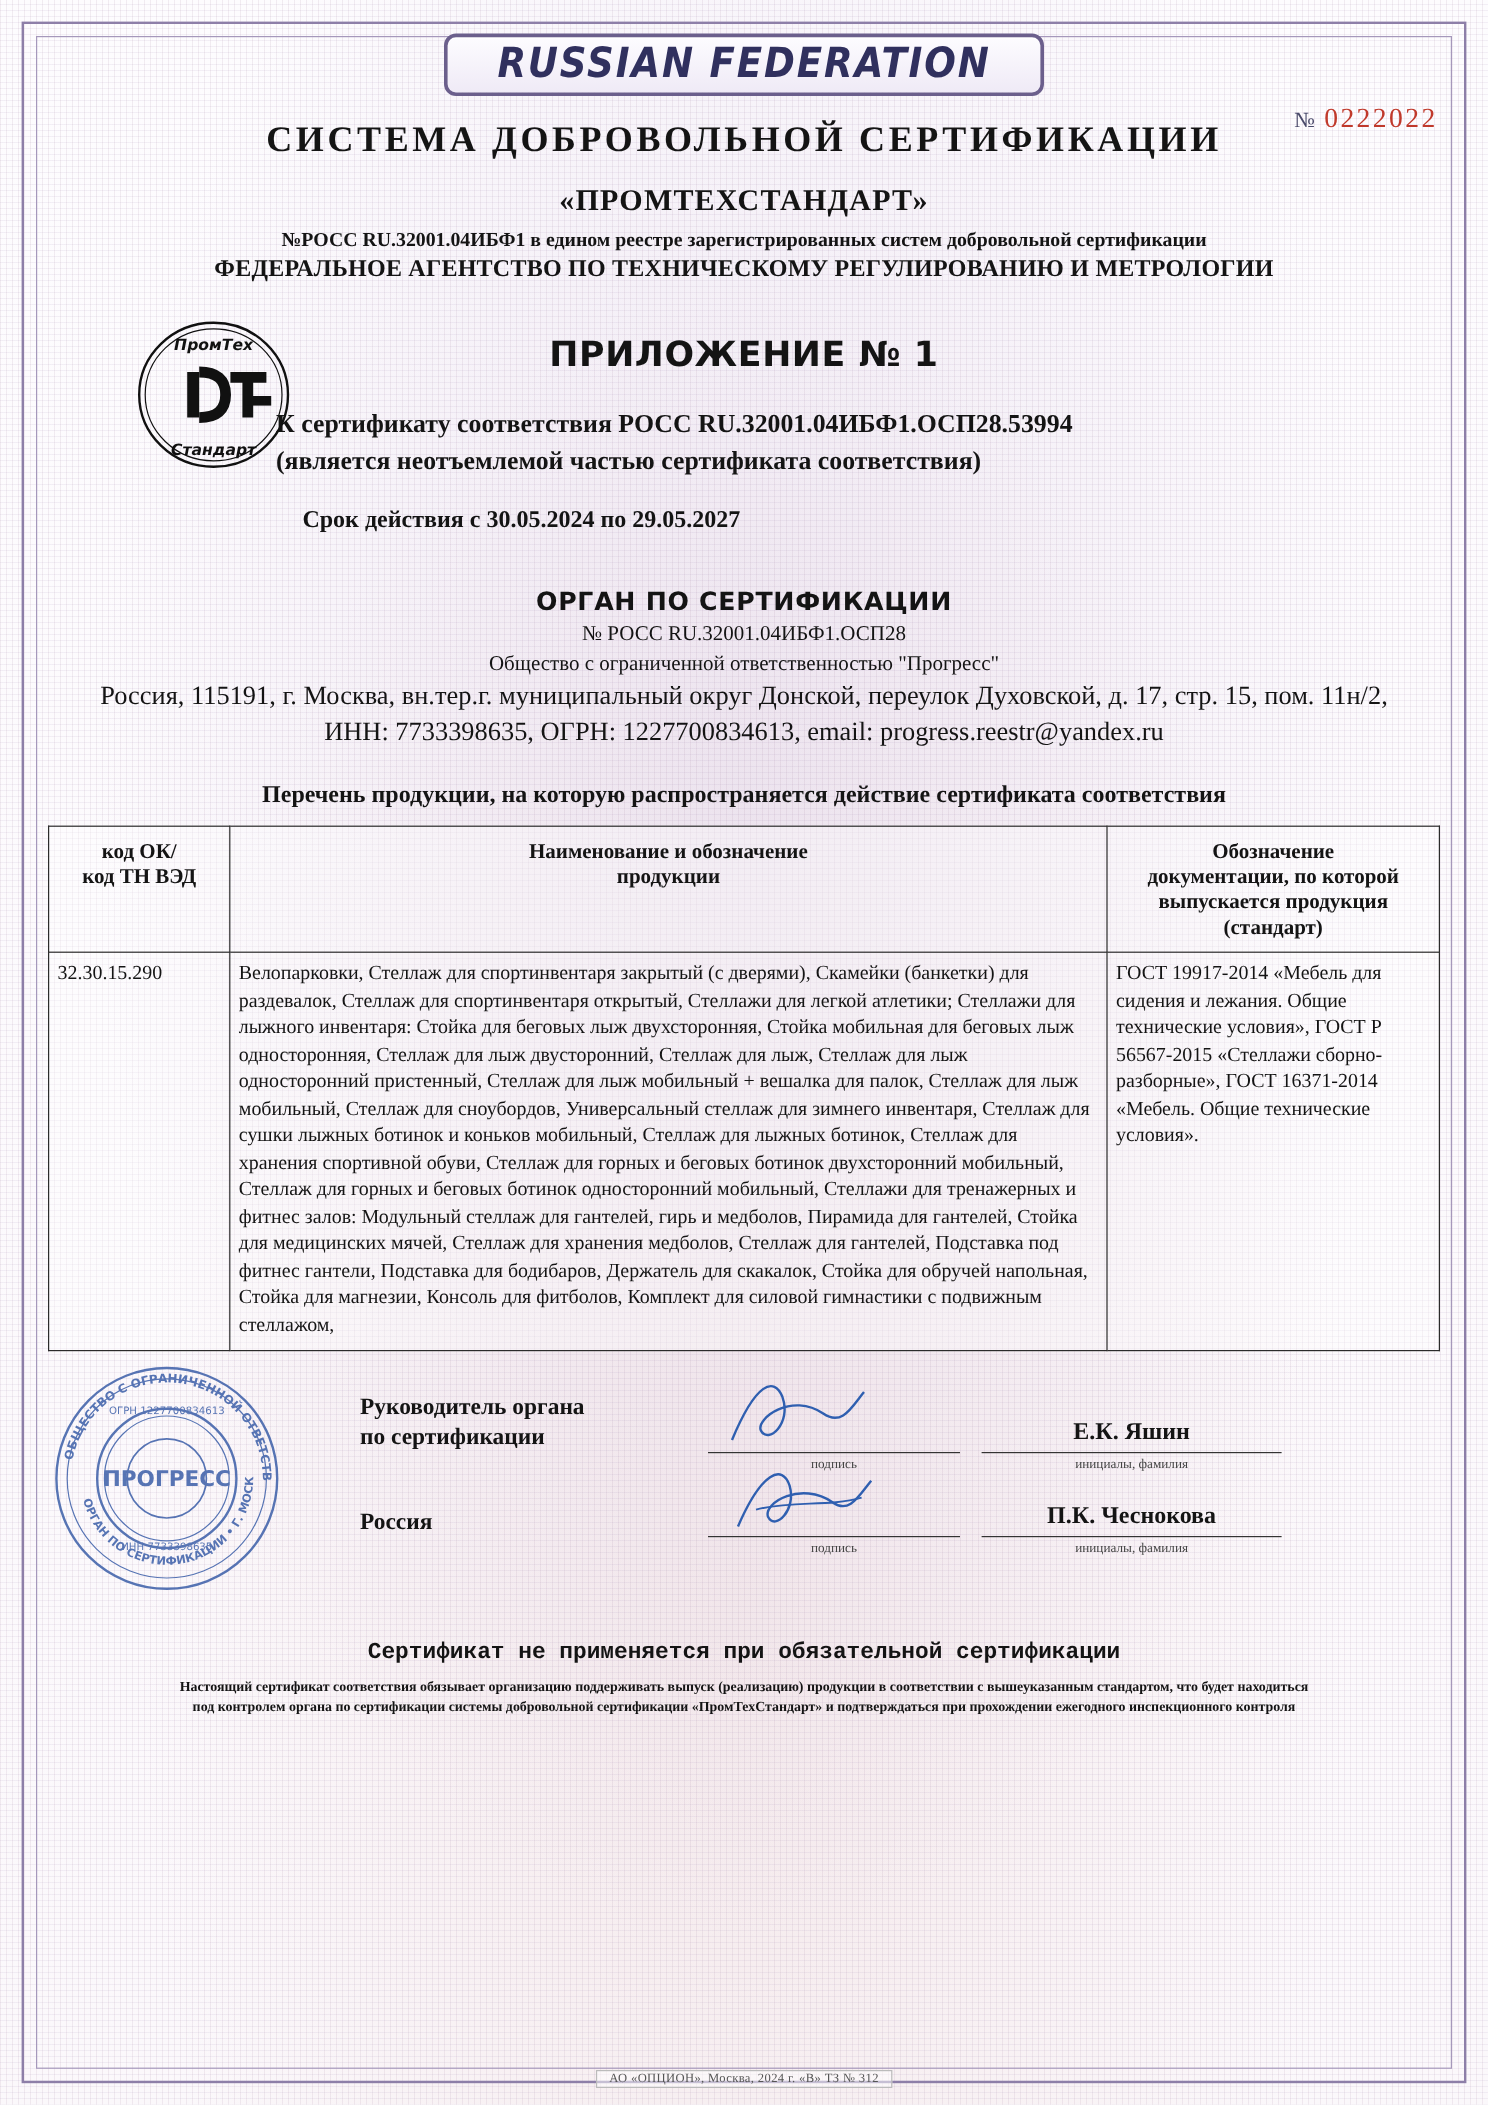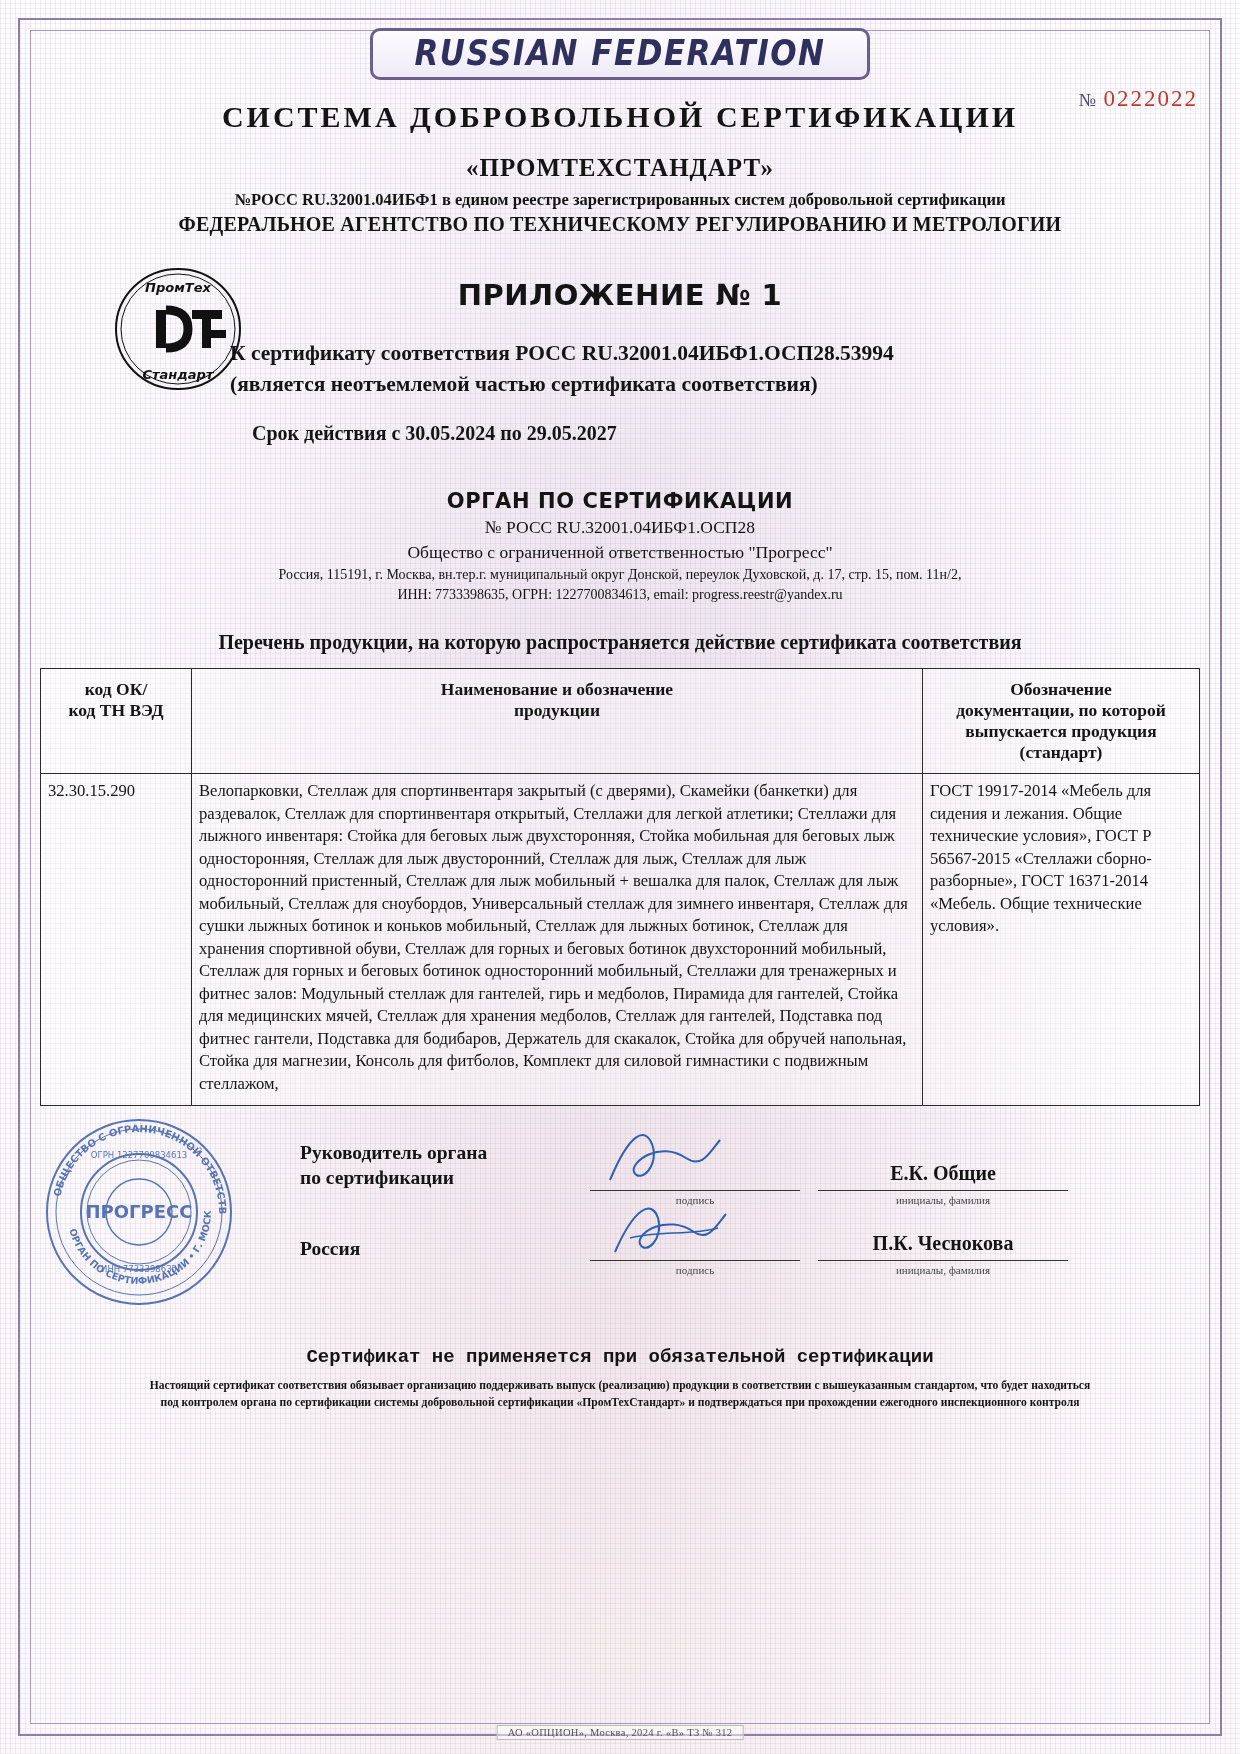--- a/index.html
+++ b/index.html
@@ -98,21 +98,21 @@
   }
 
   .organ-title{
     text-align:center;margin:44px 0 0;
     font-family:"DejaVu Sans", sans-serif;
     font-size:21px;font-weight:bold;letter-spacing:.6px;
   }
   .organ-line{
     text-align:center;margin:4px 0 0;font-size:17.5px;
   }
-  .organ-line.small{font-size:14px;}
+  .organ-line.small{font-size:22px;}
 
   .list-title{
     text-align:center;margin:28px 0 0;font-size:20px;font-weight:bold;
   }
 
   
   table.products{
     width:100%;border-collapse:collapse;margin-top:14px;
     background:rgba(255,255,255,.35);
   }
@@ -286,21 +286,21 @@
           <div>Руководитель органа</div>
           <div>по сертификации</div>
         </div>
         <div class="sig-line">
           <svg class="scribble" width="190" height="70" viewBox="0 0 190 70">
             <path d="M20 58 C40 10 55 5 62 22 C70 44 50 62 44 50 C40 40 70 18 96 36 C112 47 120 30 130 18" fill="none" stroke="#2f5fb0" stroke-width="2"></path>
           </svg>
           <span class="sig-cap">подпись</span>
         </div>
         <div class="sig-name">
-          <span class="nm">Е.К. Общие</span>
+          <span class="nm">Е.К. Яшин</span>
           <span class="cap">инициалы, фамилия</span>
         </div>
       </div>
 
       <div class="sig-row r2">
         <div class="sig-label">Россия</div>
         <div class="sig-line">
           <svg class="scribble" width="190" height="70" viewBox="0 0 190 70">
             <path d="M25 60 C45 14 62 8 68 26 C74 46 56 64 50 52 C46 40 78 22 104 40 C118 50 126 34 136 22" fill="none" stroke="#2f5fb0" stroke-width="2"></path>
             <path d="M40 46 C70 38 100 44 128 36" fill="none" stroke="#2f5fb0" stroke-width="1.6"></path>

